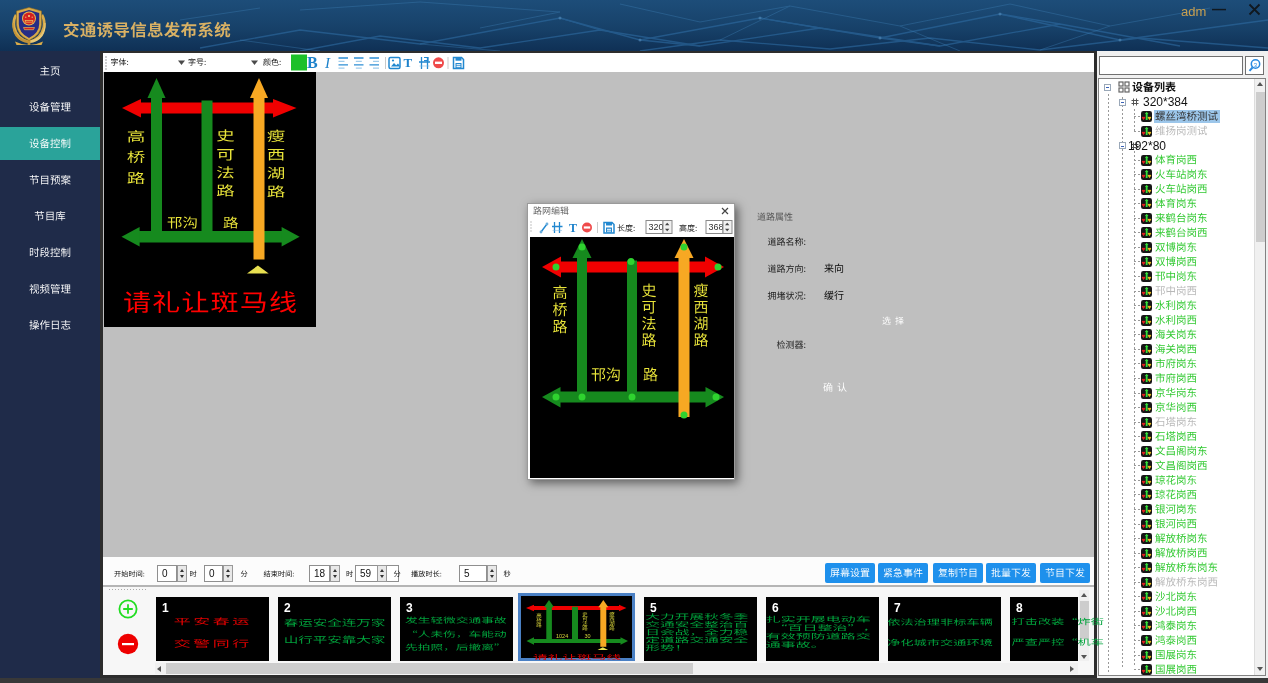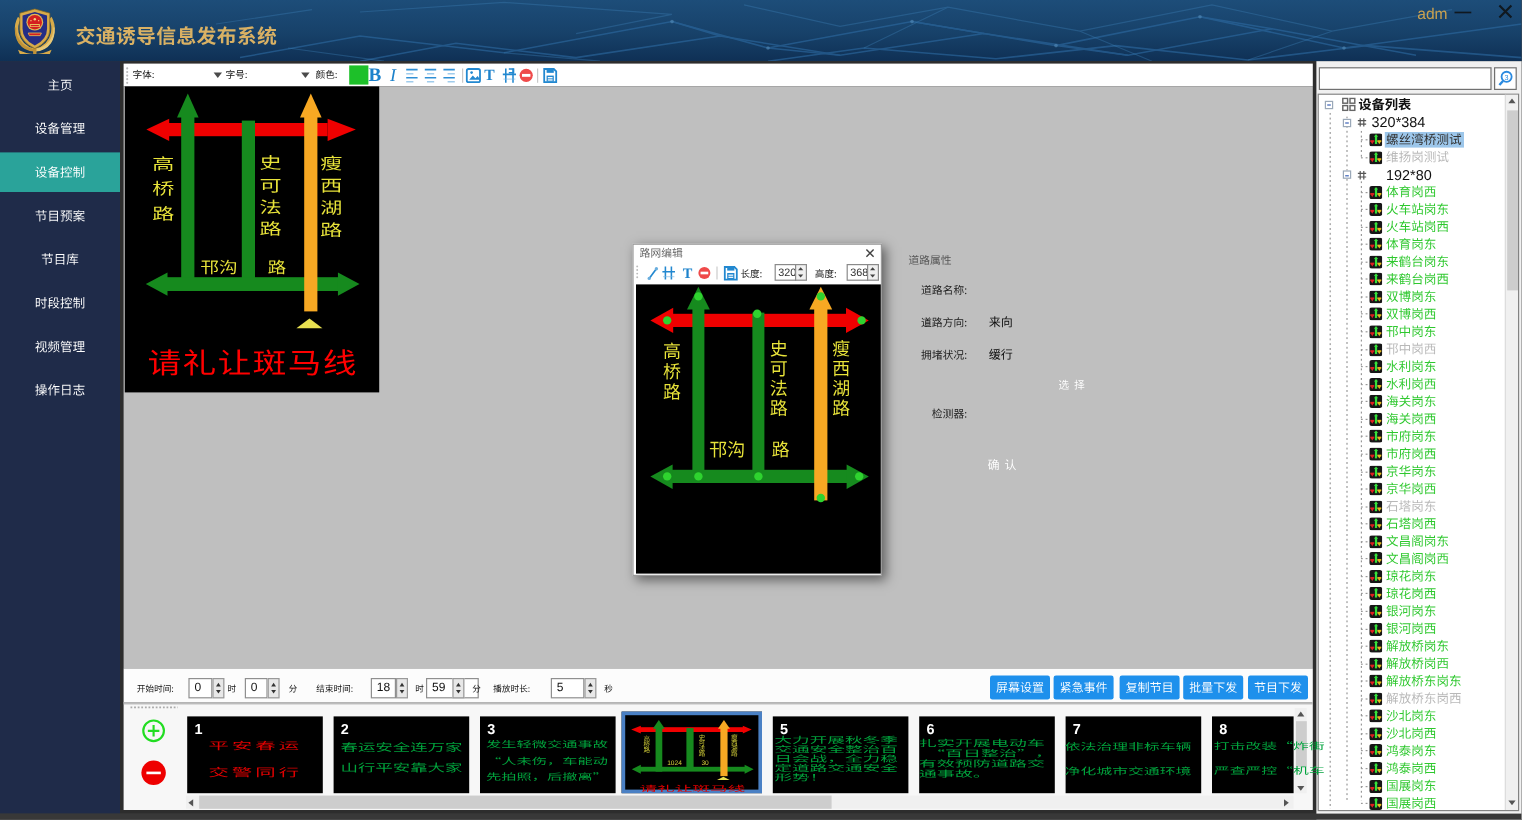--- a/index.html
+++ b/index.html
@@ -408,21 +408,21 @@
         </svg>
 <div class="trow" style="left:56px;top:45.5px;font-size:11px;color:#b8b8b8"></div>
 <div style="position:absolute;left:19.5px;top:63px;width:7px;height:7px;background:#fff;border:1px solid #9aa8b8;">
           <div style="position:absolute;left:1px;top:2.5px;width:3px;height:1px;background:#3a62b8"></div>
         </div>
 <svg style="position:absolute;left:31.5px;top:62.5px" width="8" height="8" viewBox="0 0 8 8">
           <g stroke="#555" stroke-width="1">
             <path d="M2.5 0.5 v7 M5.5 0.5 v7 M0.5 2.5 h7 M0.5 5.5 h7"></path>
           </g>
         </svg>
-<div class="trow" style="left:56px;top:60px;font-size:12px;color:#111">192*80</div>
+<div class="trow" style="left:29px;top:60px;font-size:12px;color:#111">192*80</div>
 <div style="position:absolute;left:34.5px;top:80.5px;width:7px;height:1px;background-image:linear-gradient(90deg,#999 50%,transparent 50%);background-size:4px 1px"></div>
 <svg class="tico" style="left:42px;top:75.5px">
           <use href="#di"></use>
         </svg>
 <div style="position:absolute;left:34.5px;top:95.1px;width:7px;height:1px;background-image:linear-gradient(90deg,#999 50%,transparent 50%);background-size:4px 1px"></div>
 <svg class="tico" style="left:42px;top:90.1px">
           <use href="#di"></use>
         </svg>
 <div style="position:absolute;left:34.5px;top:109.6px;width:7px;height:1px;background-image:linear-gradient(90deg,#999 50%,transparent 50%);background-size:4px 1px"></div>
 <svg class="tico" style="left:42px;top:104.6px">

